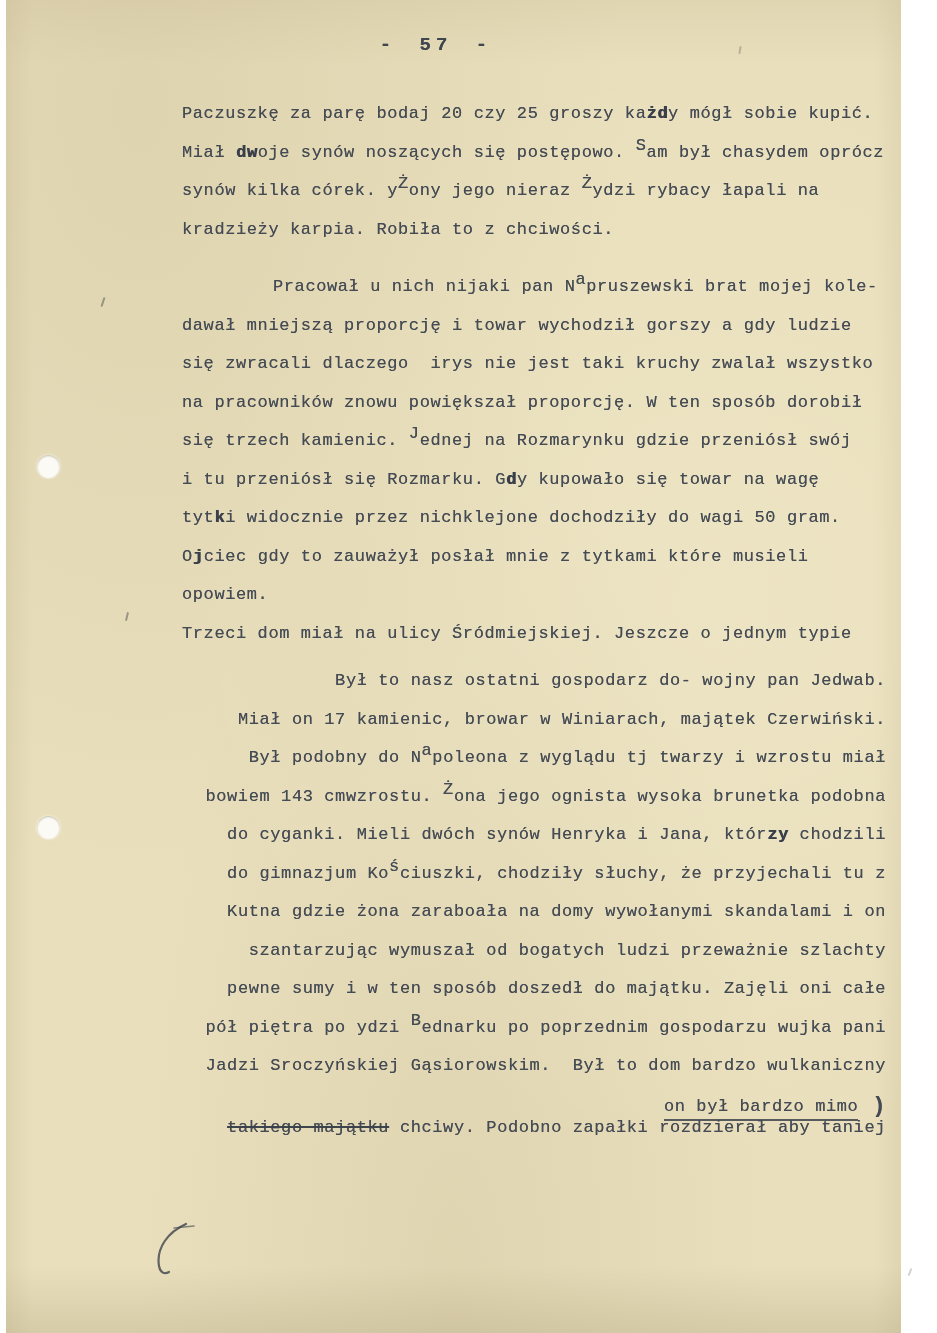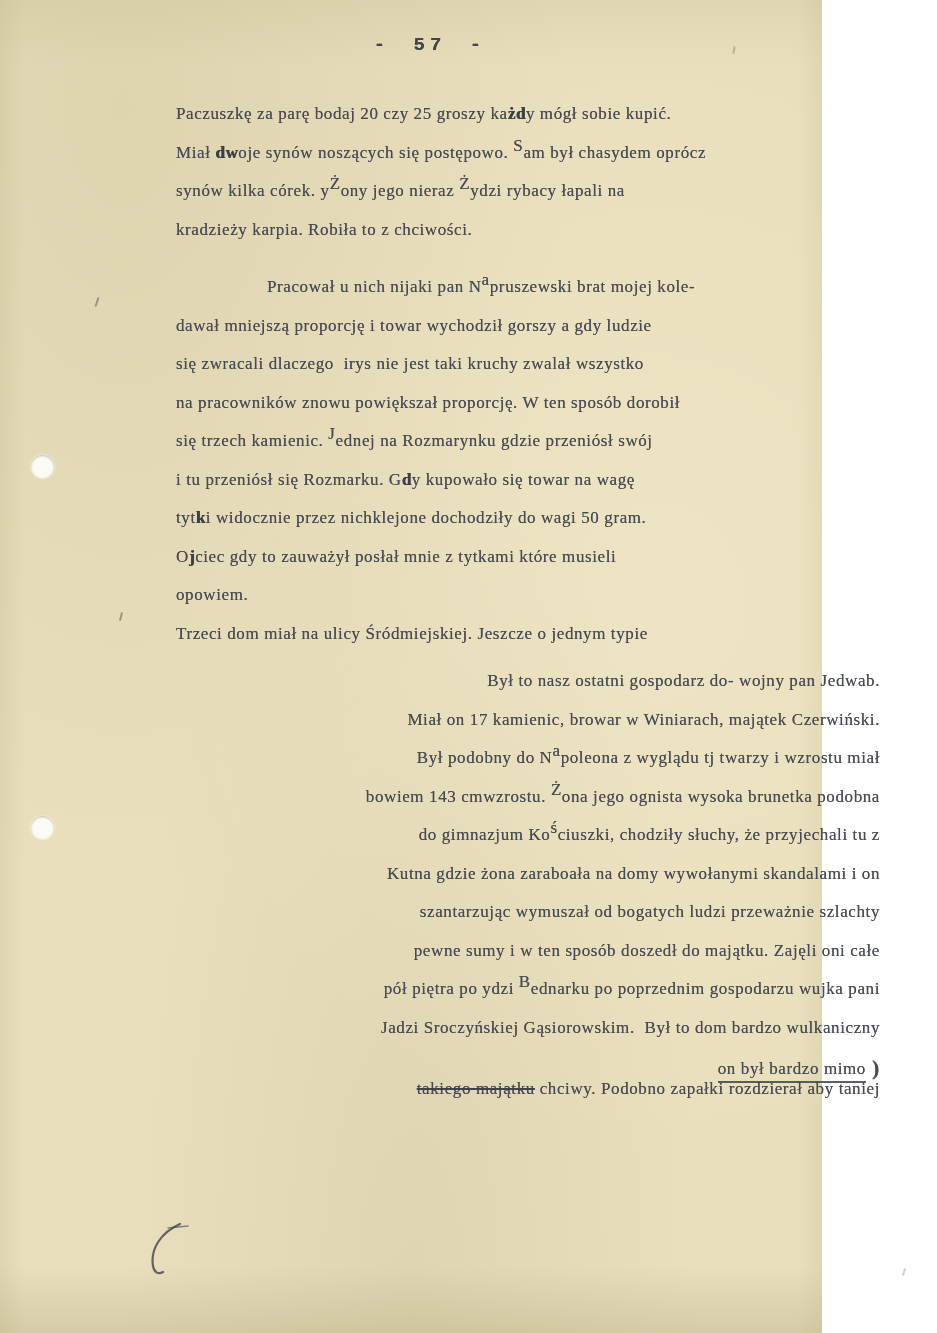--- a/index.html
+++ b/index.html
@@ -2,49 +2,50 @@
 <html><head>
 <meta charset="utf-8">
 <style>
   html, body {
     margin: 0; padding: 0;
     width: 937px; height: 1333px;
     overflow: hidden;
   }
   .sheet {
     position: relative;
-    width: 822px; height: 1333px;
+    width: 895px; height: 1333px;
     background-color: #e9dfbc;
     background-image:
       radial-gradient(ellipse at 15% 8%, rgba(185,172,132,0.22), transparent 45%),
       radial-gradient(ellipse at 80% 45%, rgba(255,250,228,0.18), transparent 55%),
       radial-gradient(ellipse at 50% 98%, rgba(178,165,126,0.18), transparent 50%),
       linear-gradient(180deg, rgba(200,188,150,0.28) 0%, rgba(200,188,150,0) 5%, rgba(200,188,150,0) 95%, rgba(170,158,120,0.30) 100%),
       linear-gradient(90deg, rgba(198,186,148,0.30) 0%, rgba(198,186,148,0) 3%, rgba(198,186,148,0) 97%, rgba(198,186,148,0.28) 100%);
     font-family: "Liberation Mono", "DejaVu Sans Mono", monospace;
     color: #454b54;
+    margin-left: 6px;
   }
   .page-number {
     position: absolute;
     left: 330px; top: 34px; width: 200px;
     text-align: center;
     font-size: 19px; font-weight: bold;
     letter-spacing: 5px; word-spacing: 7px;
     color: #40464f;
     text-shadow: 0 0 0.6px rgba(64,70,79,0.8);
     white-space: pre;
   }
   .text-block {
     position: absolute;
     left: 176px; top: 104px; width: 704px;
     font-size: 17px;
     letter-spacing: 0.6px;
     text-shadow: 0 0 0.6px rgba(69,75,84,0.75);
   }
-  .para { margin: 0; font-family: Liberation Serif, serif; }
+  .para { margin: 0; }
   .para:nth-child(2) { margin-top: 19px; }
   .para:nth-child(3) { margin-top: 9px; text-align: right; }
   .para:nth-child(2) .line:first-child,
   .para:nth-child(3) .line:first-child { text-indent: 91px; }
   .line {
     height: 38.5px;
     white-space: pre;
   }
   .line.insert {
     height: 25px;
@@ -131,20 +132,21 @@
         <div class="line"><span>tyt</span><span class="over">k</span><span>i widocznie przez nichklejone dochodziły do wagi 50 gram.</span></div>
         <div class="line"><span>O</span><span class="over">j</span><span>ciec gdy to zauważył posłał mnie z tytkami które musieli</span></div>
         <div class="line"><span>opowiem.</span></div>
         <div class="line"><span>Trzeci dom miał na ulicy Śródmiejskiej. Jeszcze o jednym typie</span></div>
       </div>
       <div class="para">
         <div class="line"><span>Był to nasz ostatni gospodarz do- wojny pan Jedwab.</span></div>
         <div class="line"><span>Miał on 17 kamienic, browar w Winiarach, majątek Czerwiński.</span></div>
         <div class="line"><span>Był podobny do N</span><span class="sup">a</span><span>poleona z wyglądu tj twarzy i wzrostu miał</span></div>
         <div class="line"><span>bowiem 143 cmwzrostu. </span><span class="sup">Ż</span><span>ona jego ognista wysoka brunetka podobna</span></div>
+        <div class="line"><span>do cyganki. Mieli dwóch synów Henryka i Jana, któr</span><span class="over">zy</span><span> chodzili</span></div>
         <div class="line"><span>do gimnazjum Ko</span><span class="sup">ś</span><span>ciuszki, chodziły słuchy, że przyjechali tu z</span></div>
         <div class="line"><span>Kutna gdzie żona zaraboała na domy wywołanymi skandalami i on</span></div>
         <div class="line"><span>szantarzując wymuszał od bogatych ludzi przeważnie szlachty</span></div>
         <div class="line"><span>pewne sumy i w ten sposób doszedł do majątku. Zajęli oni całe</span></div>
         <div class="line"><span>pół piętra po ydzi </span><span class="sup">B</span><span>ednarku po poprzednim gospodarzu wujka pani</span></div>
         <div class="line"><span>Jadzi Sroczyńskiej Gąsiorowskim.  Był to dom bardzo wulkaniczny</span></div>
         <div class="line insert"><span class="underline">on był bardzo mimo</span><span class="paren"> )</span></div>
         <div class="line"><span class="strike2">takiego majątku</span><span> chciwy. Podobno zapałki rozdzierał aby taniej</span></div>
       </div>
     </div>

